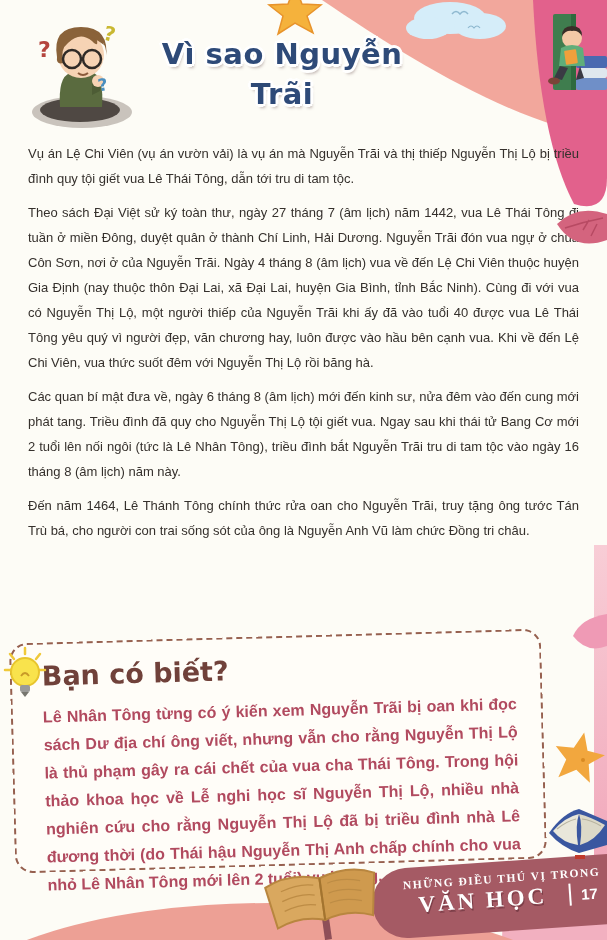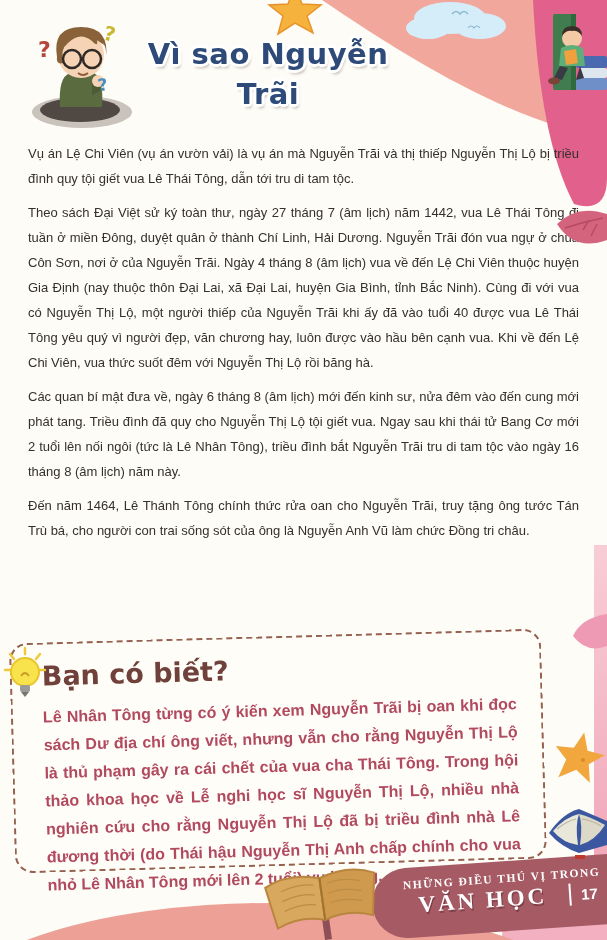--- a/index.html
+++ b/index.html
@@ -9,21 +9,21 @@
     width: 607px;
     height: 940px;
     margin: 0 auto;
     background: #fdfcf6;
     overflow: hidden;
     font-family: "Liberation Sans", sans-serif;
   }
   
   .header-art { position: absolute; top: 0; left: 0; z-index: 1; }
   .page-title {
-    position: absolute; top: 34px; left: 118px; width: 300px; z-index: 3;
+    position: absolute; top: 34px; left: 132px; width: 300px; z-index: 3;
     text-align: center;
     font-family: "DejaVu Sans", sans-serif;
     font-weight: bold;
     font-size: 29px;
     line-height: 40px;
     letter-spacing: 0.5px;
     color: #2e4a78;
     text-shadow:
       -2px -2px 0 #ffffff, 2px -2px 0 #ffffff,
       -2px  2px 0 #ffffff, 2px  2px 0 #ffffff,

